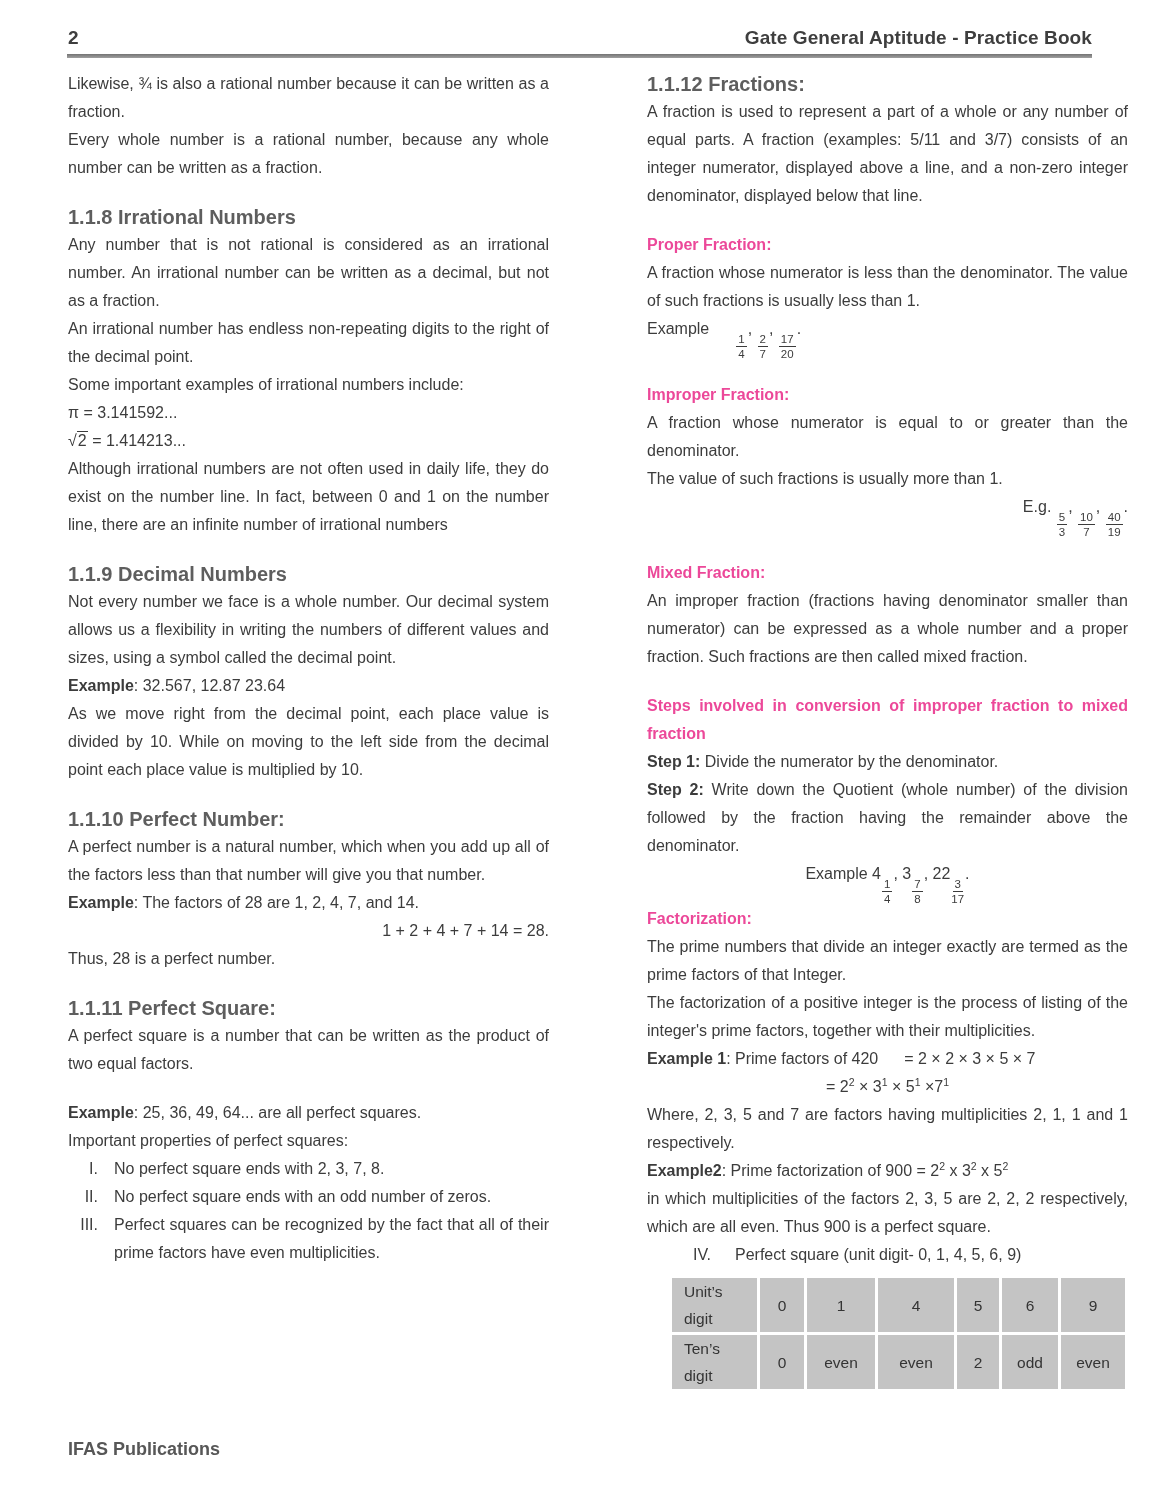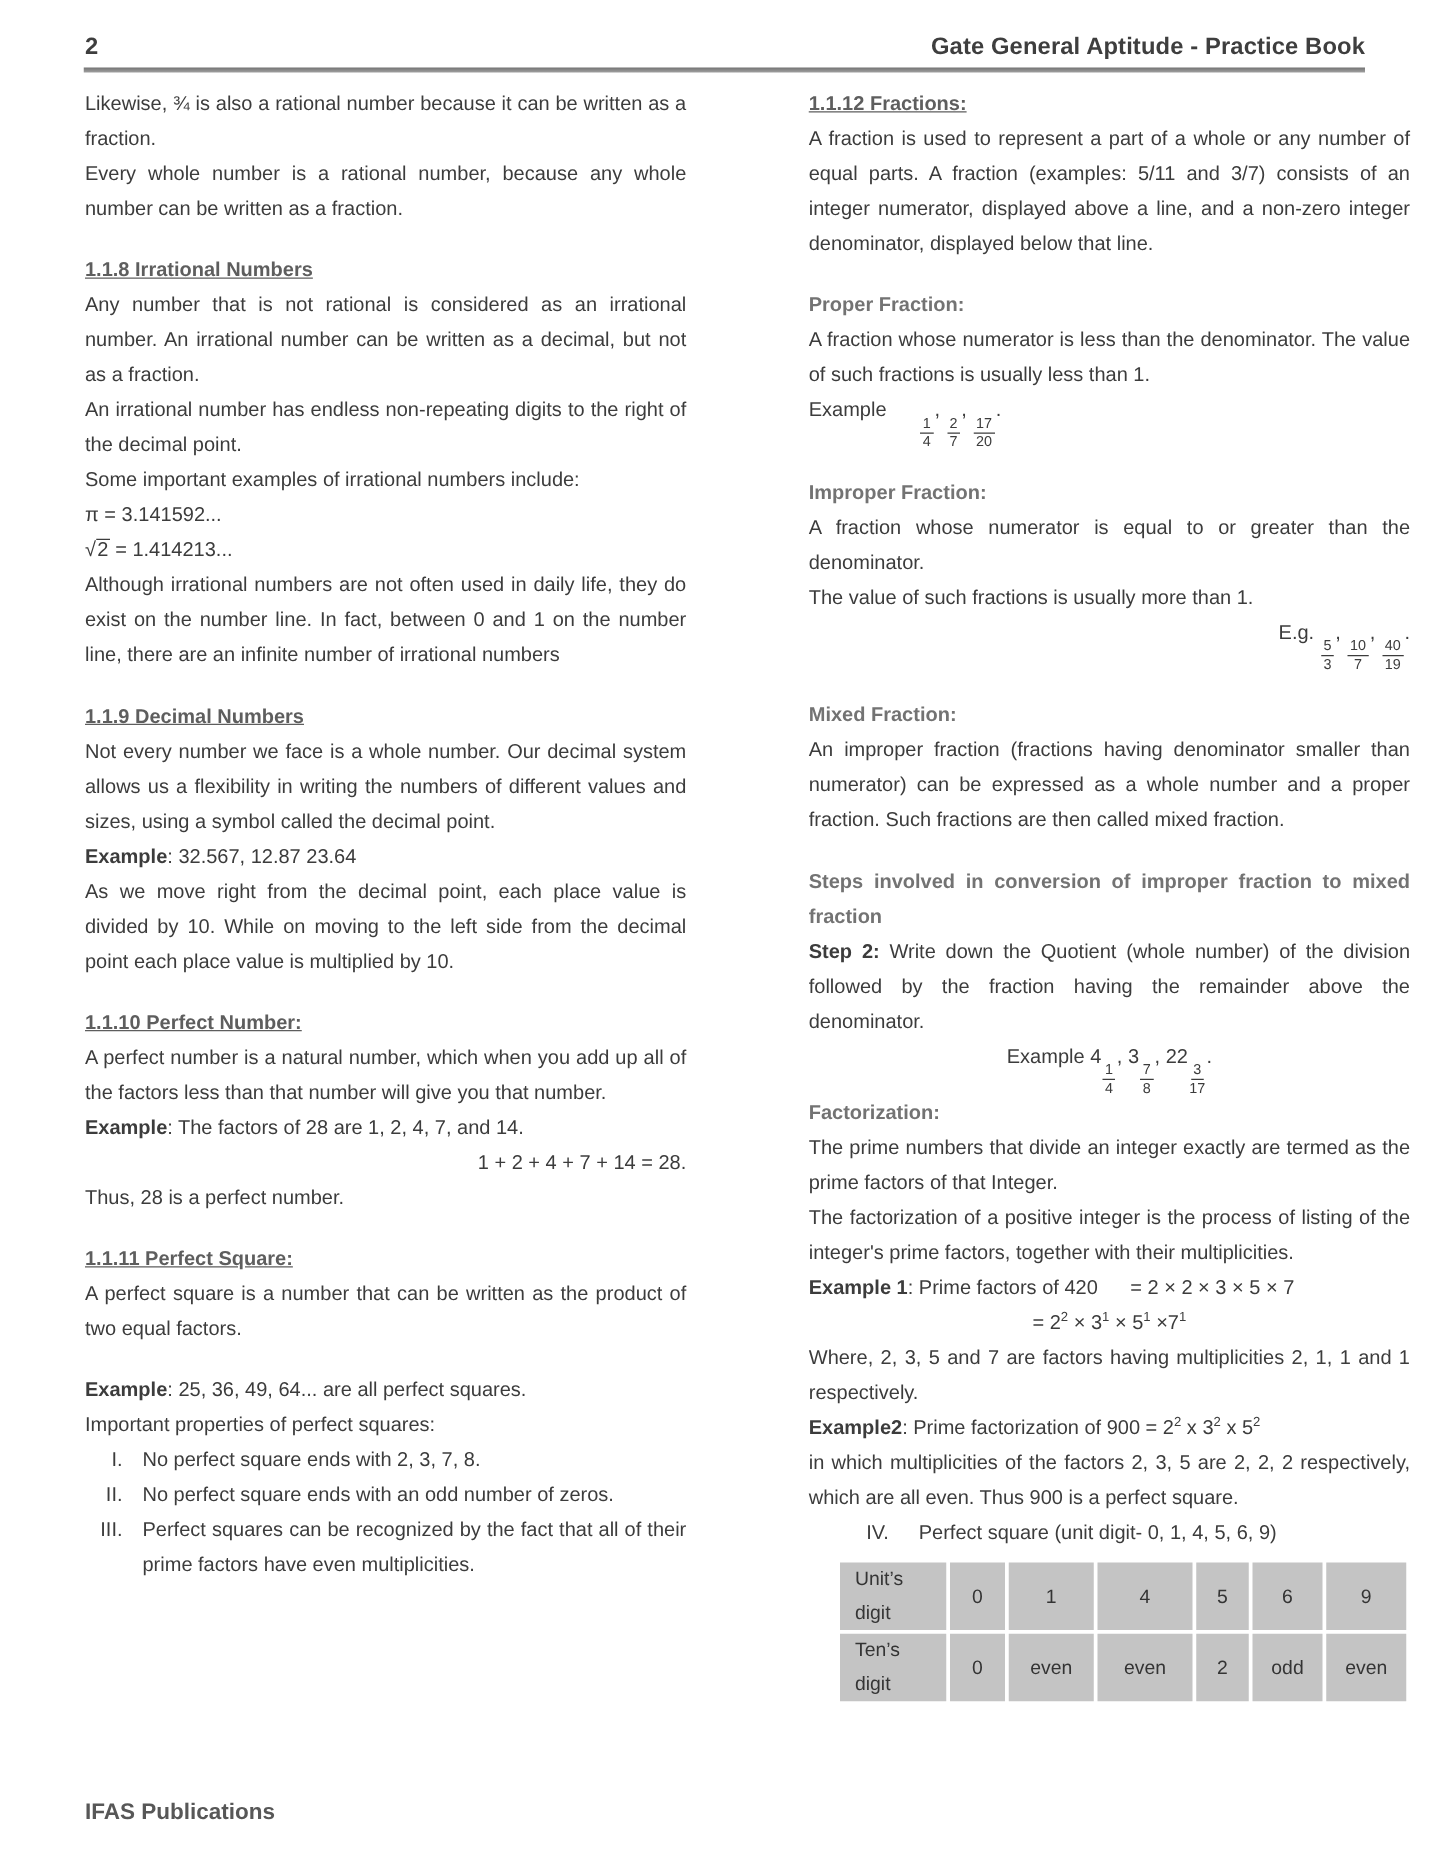--- a/index.html
+++ b/index.html
@@ -7,22 +7,22 @@
     width:1159px;height:1500px;position:relative;background:#ffffff;overflow:hidden;
     font-family:"Liberation Sans","DejaVu Sans",sans-serif;color:var(--body,#3c3c3c);
   }
   .hdr{display:flex;justify-content:space-between;align-items:flex-end;padding:27px 67px 5px 68px;}
   .pnum,.btitle{font-size:19px;font-weight:bold;color:#3e3e3e;letter-spacing:0.1px;}
   .rule{height:4px;margin:0 67px;background:linear-gradient(var(--rule-top,#737373),var(--rule-bot,#a0a0a0));}
   .columns{display:flex;gap:98px;padding:12px 67px 0 68px;}
   .col{width:481px;flex:0 0 481px;}
   .para{margin:0;font-size:16px;line-height:28px;text-align:justify;}
   .para.center{text-align:center;}
-  .sec-h{margin:0;font-size:16px;line-height:28px;font-weight:bold;color:var(--heading,#5e5e5e);text-decoration:underline;}
-  .sub-h{margin:0;font-size:16px;line-height:28px;font-weight:bold;color:#737373;text-align:justify;}
+  .sec-h{margin:0;font-size:20px;line-height:28px;font-weight:bold;color:var(--heading,#5e5e5e);}
+  .sub-h{margin:0;font-size:16px;line-height:28px;font-weight:bold;color:#ec4899;text-align:justify;}
   .sp{margin-top:21px;}
   .indented{padding-left:66px;text-align:right;}
   .li{display:flex;font-size:16px;line-height:28px;}
   .li .marker{flex:0 0 30px;text-align:right;margin-right:16px;}
   .li .txt{flex:1;text-align:justify;}
   .li.wide .marker{flex:0 0 58px;text-align:center;padding-left:26px;margin-right:4px;}
   .frac{display:inline-flex;flex-direction:column;align-items:center;vertical-align:-9px;line-height:1.05;font-size:11.5px;margin:0 1px;font-weight:normal;}
   .frac .num{border-bottom:1.2px solid currentColor;padding:0 2px 1px;}
   .frac .den{padding-top:1px;}
   sup{font-size:10.5px;line-height:0;}
@@ -110,20 +110,21 @@
           </span><span>, </span><span class="frac">
             <span class="num">10</span>
             <span class="den">7</span>
           </span><span>, </span><span class="frac">
             <span class="num">40</span>
             <span class="den">19</span>
           </span><span>.</span></p>
         <h4 class="sub-h sp">Mixed Fraction:</h4>
         <p class="para"><span>An improper fraction (fractions having denominator smaller than numerator) can be expressed as a whole number and a proper fraction. Such fractions are then called mixed fraction.</span></p>
         <h4 class="sub-h sp">Steps involved in conversion of improper fraction to mixed fraction</h4>
+        <p class="para"><strong>Step 1:</strong><span> Divide the numerator by the denominator.</span></p>
         <p class="para"><strong>Step 2:</strong><span> Write down the Quotient (whole number) of the division followed by the fraction having the remainder above the denominator.</span></p>
         <p class="para center"><span>Example 4</span><span class="frac">
             <span class="num">1</span>
             <span class="den">4</span>
           </span><span>, 3</span><span class="frac">
             <span class="num">7</span>
             <span class="den">8</span>
           </span><span>, 22</span><span class="frac">
             <span class="num">3</span>
             <span class="den">17</span>

